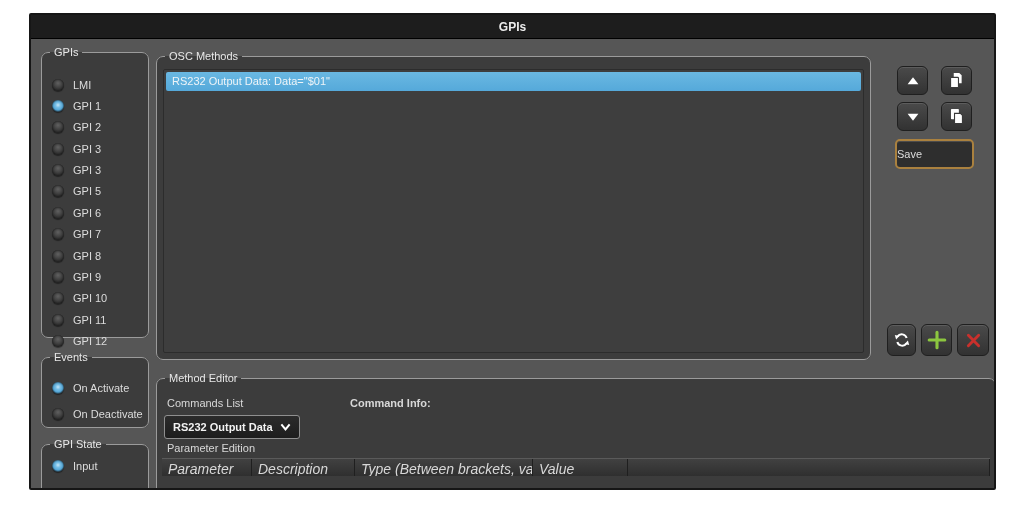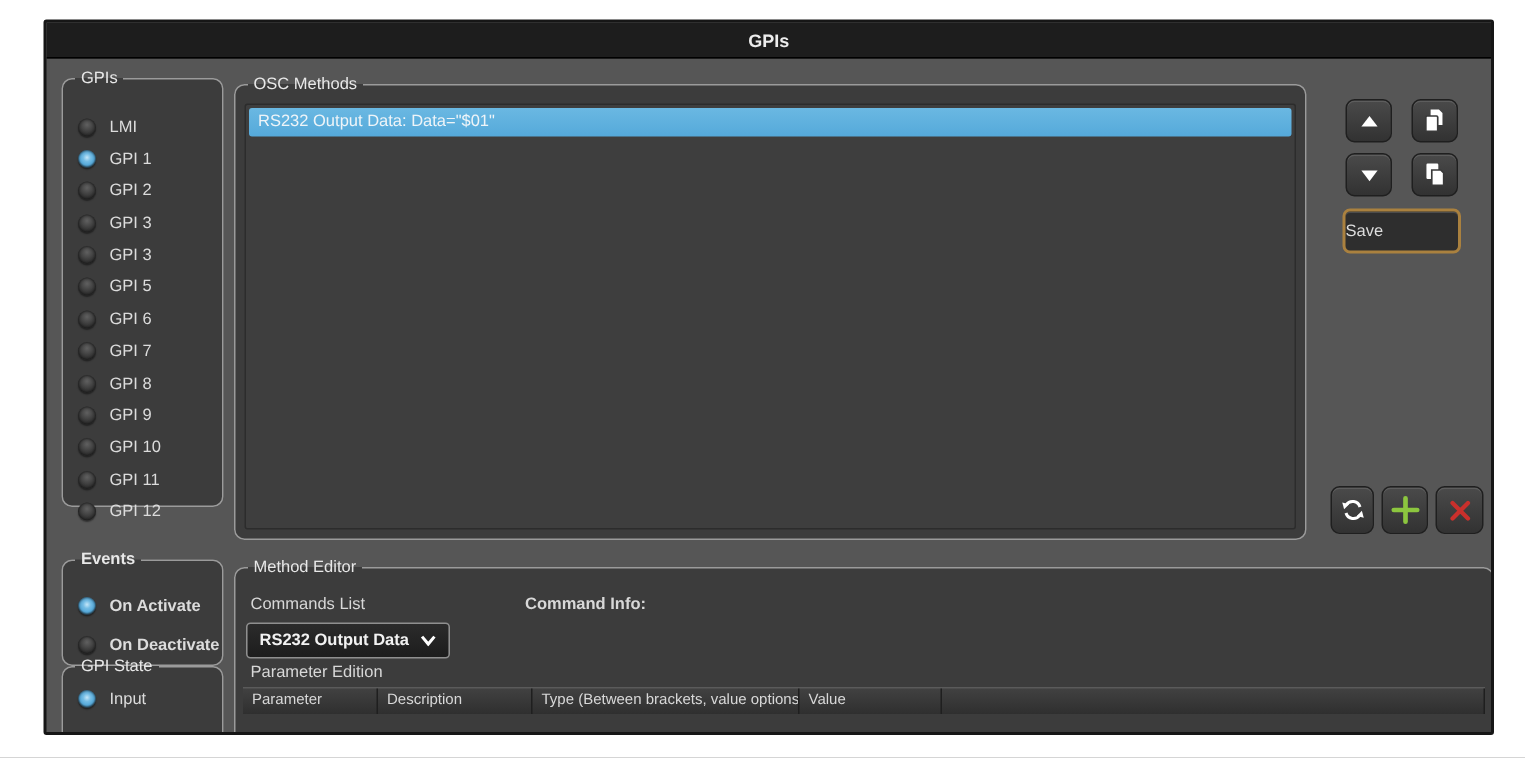--- a/index.html
+++ b/index.html
@@ -11,21 +11,21 @@
   .titlebar { height:24px; background:#1d1d1d; border-bottom:1px solid #000;
               display:flex; align-items:center; justify-content:center;
               color:#ececec; font-size:12px; font-weight:bold; }
   .wbody { position:absolute; left:0; top:25px; right:0; bottom:0; }
 
   
   fieldset.gbox { position:absolute; border:1px solid #9b9b9b; border-radius:7px; background:#3c3c3c; }
   fieldset.gbox legend { margin-left:8px; padding:0 4px; font-size:11px; color:#e8e8e8; }
 
   .gpis-box   { left:10px;  top:6px;   width:108px; height:292px; }
-  .events-box { left:10px;  top:327px; width:108px; height:77px;font-weight:bold;  }
+  .events-box { left:10px;  top:311px; width:108px; height:77px;  }
   .state-box  { left:10px;  top:398px; width:108px; height:100px; }
 
   .radio-col { position:absolute; left:10px; right:2px; display:flex; flex-direction:column; }
   .gpis-box  .radio-col { top:20px; gap:8.4px; }
   .events-box .radio-col { top:18px; gap:13px; }
   .state-box .radio-col { top:9px; gap:19px; }
   .radio-row { display:flex; align-items:center; gap:9px; height:13px; font-size:11px; color:#dcdcdc; cursor:pointer; white-space:nowrap; }
   .radio { flex:none; width:12px; height:12px; border-radius:50%;
            background:radial-gradient(circle at 50% 35%, #606060, #2a2a2a 75%);
            box-shadow:0 1px 1px rgba(0,0,0,.45), inset 0 0 2px #111; }
@@ -69,22 +69,22 @@
 
   .dropdown { position:absolute; left:7px; top:31px; width:136px; height:24px;
               background:linear-gradient(#2b2b2b,#1d1d1d); border:1px solid #8f8f8f; border-radius:3px;
               display:flex; align-items:center; padding:0 8px; color:#f2f2f2;
               font-size:11px; font-weight:bold; cursor:pointer; }
   .dropdown .chev { margin-left:auto; display:flex; }
 
   .ptable { position:absolute; left:5px; top:74px; right:5px; }
   .thead, .trow { display:grid; grid-template-columns:90px 103px 178px 95px 1fr; }
   .thead { height:18px; background:linear-gradient(#414141,#2f2f2f); border-top:1px solid #5a5a5a; }
-  .thead > div { font-size:10px; color:#d8d8d8; padding:2px 6px 0; border-right:1px solid #1f1f1f;
-                 white-space:nowrap; overflow:hidden; }
+  .thead > div { font-size:14px; color:#d8d8d8; padding:2px 6px 0; border-right:1px solid #1f1f1f;
+                 white-space:nowrap; overflow:hidden;font-style:italic; }
   .trow { height:20px; background:var(--selected-row,#8a6536); border-top:1px solid #1f1f1f;
           border-bottom:1px solid #1f1f1f; cursor:pointer; }
   .trow > div { font-size:11px; color:#f3ecda; padding:3px 6px 0; border-right:1px solid #5f4724;
                 white-space:nowrap; overflow:hidden; }
   .trow .cell-value { background:var(--selected-row-value,#97743e); }
 </style>
 </head>
 <body>
 
 <div class="window">

